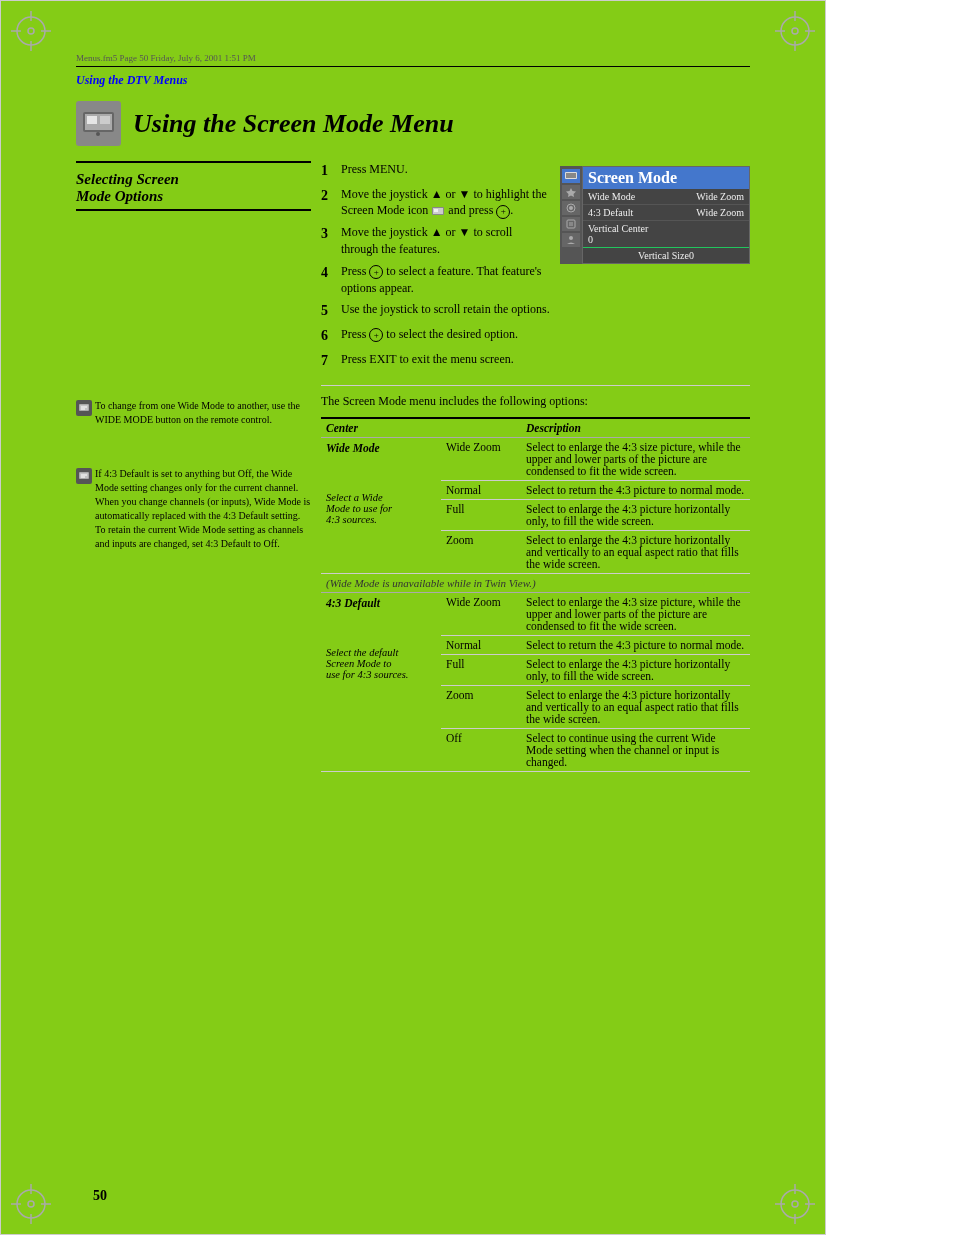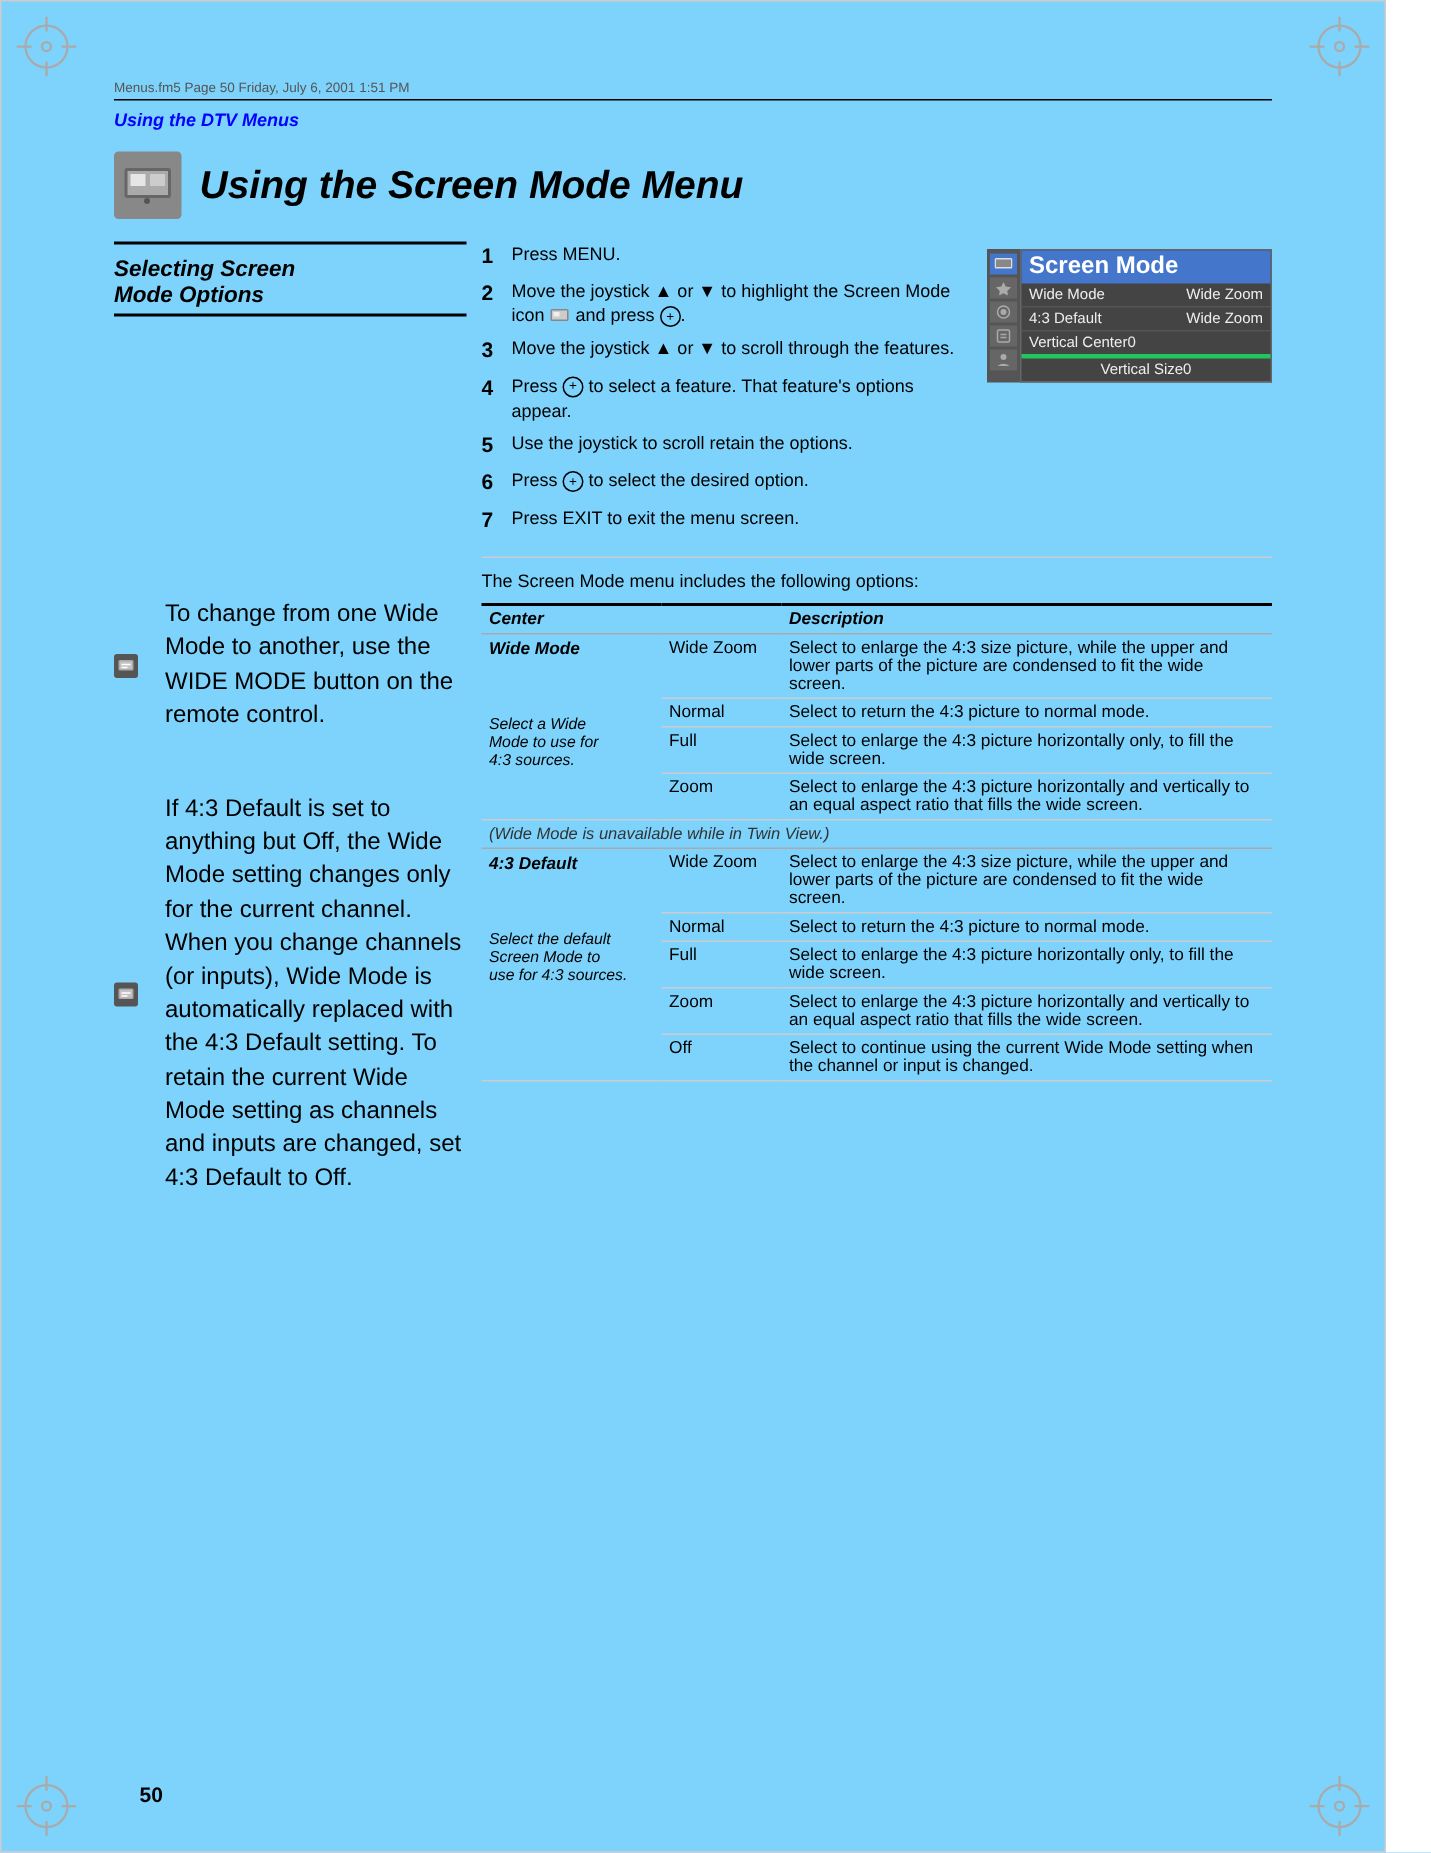--- a/index.html
+++ b/index.html
@@ -9,24 +9,25 @@
       background: #fff;
       font-family: Arial, Helvetica, sans-serif;
       font-size: 13px;
       color: #000;
       position: relative;
     }
 
     
     .page-frame {
       position: relative;
-      width: 924px;
+      width: 826px;
       min-height: 1235px;
       border: 1px solid #ccc;
-      background: #7dd3fc;
+      background: #84cc16;
+      font-family: Liberation Serif, serif;
     }
 
     
     .corner {
       position: absolute;
       width: 40px;
       height: 40px;
     }
     .corner-tl { top: 10px; left: 10px; }
     .corner-tr { top: 10px; right: 10px; }
@@ -121,26 +122,26 @@
     .subsection-title {
       font-size: 15px;
       font-style: italic;
       font-weight: bold;
       border-bottom: 2px solid #000;
       padding-bottom: 4px;
       margin-bottom: 8px;
     }
 
     .left-note {
-      font-size: 16px;
+      font-size: 10px;
       line-height: 1.4;
       margin-bottom: 10px;
       display: flex;
-      align-items: center;
-      gap: 18px;
+      align-items: flex-start;
+      gap: 3px;
     }
 
     .note-icon {
       width: 16px;
       height: 16px;
       min-width: 16px;
       background: #555;
       border-radius: 2px;
       display: inline-flex;
       align-items: center;
@@ -412,21 +413,21 @@
               <div style="background:#4477cc;color:#fff;padding:2px 5px;font-size:16px;font-weight:bold;">Screen Mode</div>
               <div style="color:#eee;font-size:10px;">
                 <div style="display:flex;justify-content:space-between;padding:2px 5px;border-bottom:1px solid #555;">
                   <span>Wide Mode</span>
                     <span>Wide Zoom</span>
                 </div>
                 <div style="display:flex;justify-content:space-between;padding:2px 5px;border-bottom:1px solid #555;">
                   <span>4:3 Default</span>
                     <span>Wide Zoom</span>
                 </div>
-                <div style="display:flex;padding:2px 5px;border-bottom:3px solid #22c55e;">
+                <div style="display:flex;padding:2px 5px;border-bottom:1px solid #22c55e;flex-direction:column;">
                   <span>Vertical Center</span>
                     <span>0</span>
                 </div>
                 <div style="display:flex;justify-content:center;padding:2px 5px;">
                   <span>Vertical Size</span>
                     <span>0</span>
                 </div>
               </div>
             </div>
           </div>

